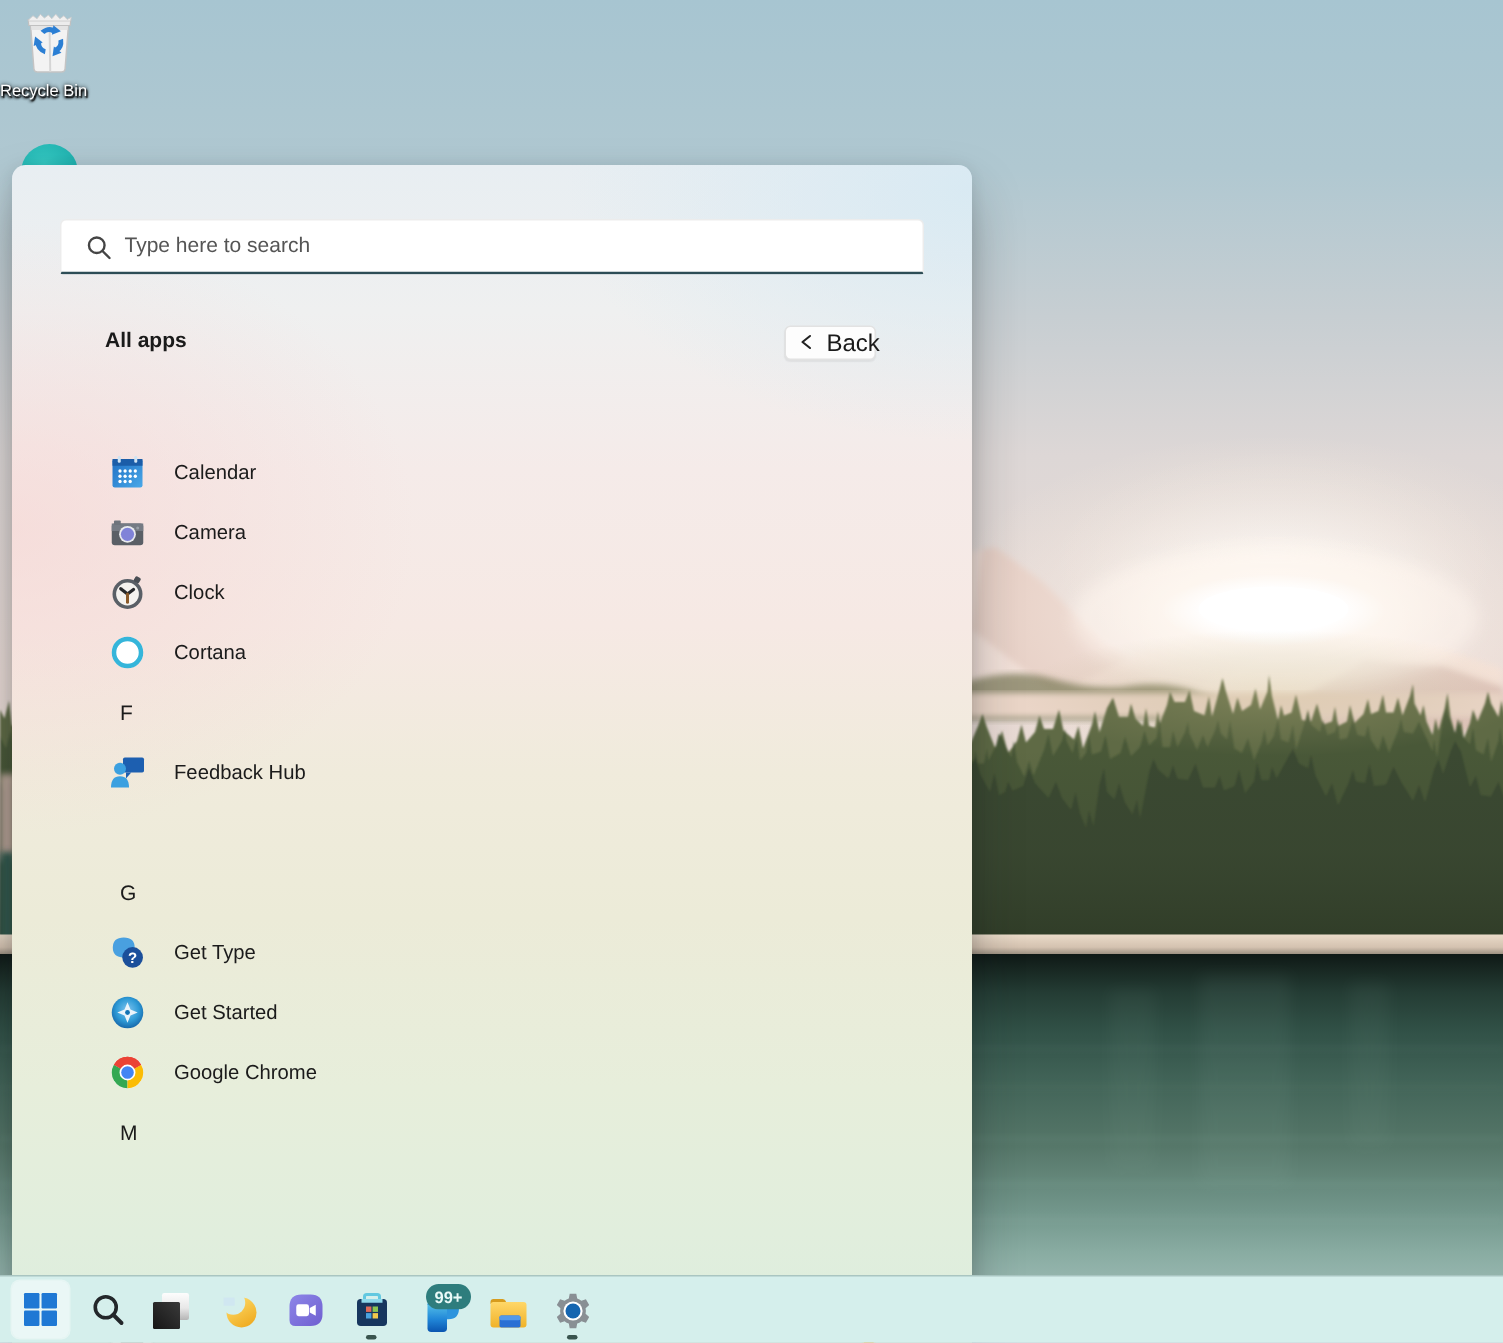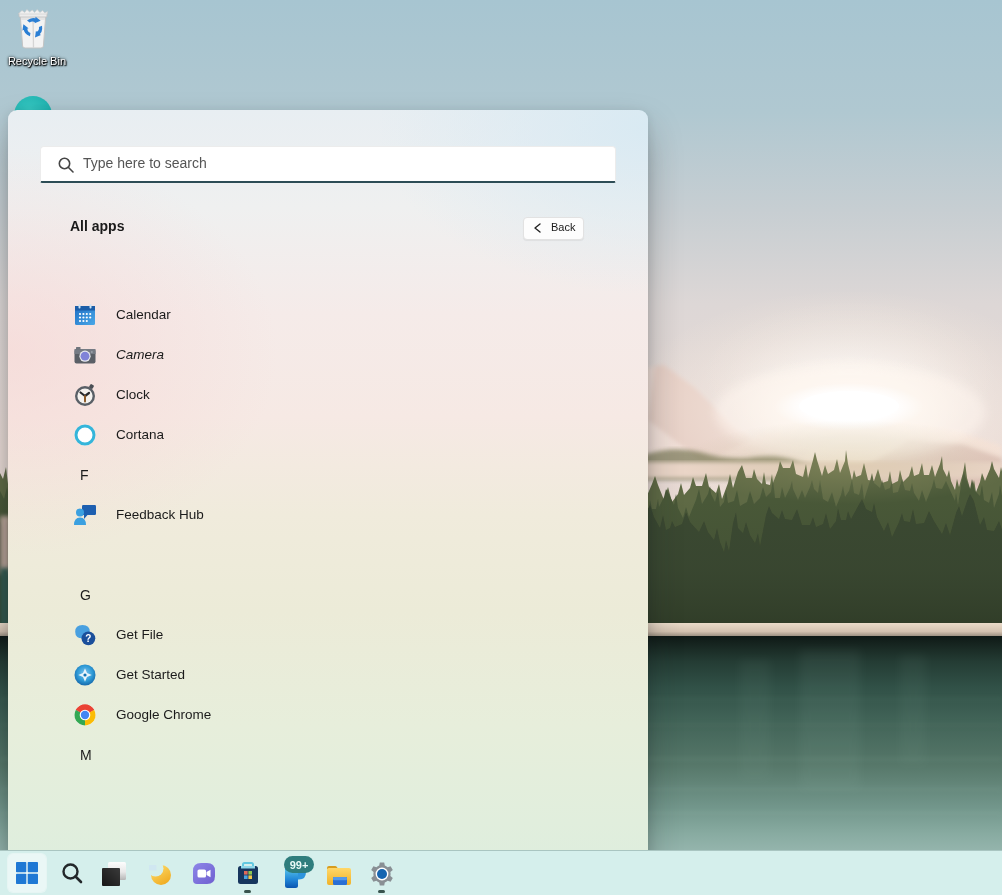--- a/index.html
+++ b/index.html
@@ -1,31 +1,31 @@
 <!DOCTYPE html>
 <html><head><meta charset="utf-8">
 <style>
 html,body{margin:0;padding:0;}
 #screen{position:relative;width:1002px;height:895px;overflow:hidden;font-family:"Liberation Sans",sans-serif;background:#b2c6cf;}
 #wall{position:absolute;left:0;top:0;}
-#recycle{position:absolute;left:0;top:6px;width:66px;text-align:right;}
+#recycle{position:absolute;left:0;top:6px;width:66px;text-align:left;}
 #recycle .lbl{margin-top:3px;font-size:11px;color:#fff;text-shadow:0 1px 2px #000,0 0 3px #000,1px 1px 1px #000;}
 #tealdot{position:absolute;left:14px;top:96px;width:38px;height:38px;border-radius:50%;background:radial-gradient(circle at 40% 35%,#35c8c2,#14a5a5);}
 #menu{position:absolute;left:8px;top:110px;width:640px;height:809px;border-radius:9px;
  background:
   radial-gradient(70% 42% at 0% 30%, rgba(246,213,211,0.6) 0%, rgba(246,213,211,0) 60%),
   radial-gradient(65% 32% at 100% 2%, rgba(214,233,243,0.85) 0%, rgba(214,233,243,0) 65%),
   linear-gradient(180deg,#e8eef2 0%, #eff0f0 12%, #f5ebe9 25%, #f6e9e4 38%, #f0ebdc 50%, #ecebd8 62%, #e7eedb 76%, #e1eedd 88%, #daedde 100%);
  box-shadow:0 18px 36px -4px rgba(20,30,32,0.38), 0 2px 10px rgba(0,0,0,0.10);overflow:hidden;}
 #searchbox{position:absolute;left:32px;top:36px;width:574px;height:34px;background:#fff;border:1px solid #ececec;border-bottom:2px solid #2d4d56;border-radius:4px 4px 2px 2px;}
 #searchbox .ph{position:absolute;left:42px;top:8px;font-size:14px;color:#555;}
 #searchbox svg{position:absolute;left:16px;top:9px;}
 #allappsrow{position:absolute;left:0;top:106px;width:100%;}
 #allappsrow .ttl{position:absolute;left:62px;top:2px;font-size:14px;font-weight:bold;color:#1a1a1a;}
-#backbtn{position:absolute;left:515px;top:1px;width:59px;height:21px;background:#fdfdfd;border:1px solid #e2e2e2;border-radius:4px;box-shadow:0 1px 1px rgba(0,0,0,0.06);font-size:11px;color:#1a1a1a;}
+#backbtn{position:absolute;left:515px;top:1px;width:59px;height:21px;background:#fdfdfd;border:1px solid #e2e2e2;border-radius:4px;box-shadow:0 1px 1px rgba(0,0,0,0.06);font-size:16px;color:#1a1a1a;}
 #backbtn .bt{position:absolute;left:27px;top:3px;}
 #backbtn svg{position:absolute;left:9px;top:5px;}
 .app{position:absolute;left:64px;height:40px;width:400px;}
 .app .ic{position:absolute;left:1px;top:8px;width:24px;height:24px;}
 .app .nm{position:absolute;left:44px;top:12px;font-size:13.5px;color:#1b1b1b;}
 .letter{position:absolute;left:72px;font-size:14px;color:#1b1b1b;}
 #menufoot{position:absolute;left:0;bottom:0;width:100%;height:64px;background:rgba(193,226,205,0.42);border-top:1px solid rgba(120,150,130,0.25);}
 #avatar{position:absolute;left:64px;top:16px;width:32px;height:32px;border-radius:50%;background:#f7f7f7;box-shadow:0 1px 2px rgba(0,0,0,0.15);}
 #powerbtn{position:absolute;left:557px;top:20px;width:36px;height:36px;}
 #taskbar{position:absolute;left:0;top:850px;width:1002px;height:45px;background:#d5efec;border-top:1px solid rgba(90,120,115,0.35);}
@@ -214,21 +214,21 @@
               <circle cx="17.2" cy="14.5" r="1.1"></circle>
               <circle cx="7" cy="18" r="1.1"></circle>
               <circle cx="10.4" cy="18" r="1.1"></circle>
               <circle cx="13.8" cy="18" r="1.1"></circle>
             </g>
           </svg>
   </div>
         <div class="nm">Calendar</div>
       </div>
 
-  <div class="app" style="top:225px;font-style:italic;">
+  <div class="app" style="top:225px;">
         <div class="ic">
     <svg width="24" height="24" viewBox="0 0 24 24">
             <rect x="1.5" y="6" width="21" height="14.5" rx="2" fill="#5a5f66"></rect>
             <rect x="1.5" y="6" width="21" height="5" fill="#757b84"></rect>
             <rect x="3" y="4" width="4.5" height="3" rx="0.6" fill="#6e747c"></rect>
             <circle cx="12" cy="13.2" r="5.6" fill="#e8eaee"></circle>
             <circle cx="12" cy="13.2" r="4.4" fill="#8083d8"></circle>
             <circle cx="18.8" cy="9" r="1" fill="#9aa0a8"></circle>
           </svg>
   </div>
@@ -277,21 +277,21 @@
   <div class="letter" style="top:477px;">G</div>
 
   <div class="app" style="top:505px;">
         <div class="ic">
     <svg width="24" height="24" viewBox="0 0 24 24">
             <path d="M9.5,2 Q16.8,2 16.8,8.7 Q16.8,11.2 15.4,12.8 L16,16.2 L12.3,14.8 Q11,15.3 9.5,15.3 Q2.2,15.3 2.2,8.7 Q2.2,2 9.5,2 Z" fill="#49a0e0"></path>
             <circle cx="15.4" cy="15.3" r="6.9" fill="#1b4f9b"></circle>
             <text x="15.4" y="19.3" text-anchor="middle" font-family="Liberation Sans" font-size="10" font-weight="bold" fill="#fff">?</text>
           </svg>
   </div>
-        <div class="nm">Get File</div>
+        <div class="nm">Get Type</div>
       </div>
 
   <div class="app" style="top:545px;">
         <div class="ic">
     <svg width="24" height="24" viewBox="0 0 24 24">
             <circle cx="12" cy="12" r="10.5" fill="url(#gsg)"></circle>
             <defs>
               <radialGradient id="gsg" cx="0.5" cy="0.42" r="0.65">
                 <stop offset="0" stop-color="#7ec4ef"></stop>
                 <stop offset="0.55" stop-color="#2e9ad6"></stop>

